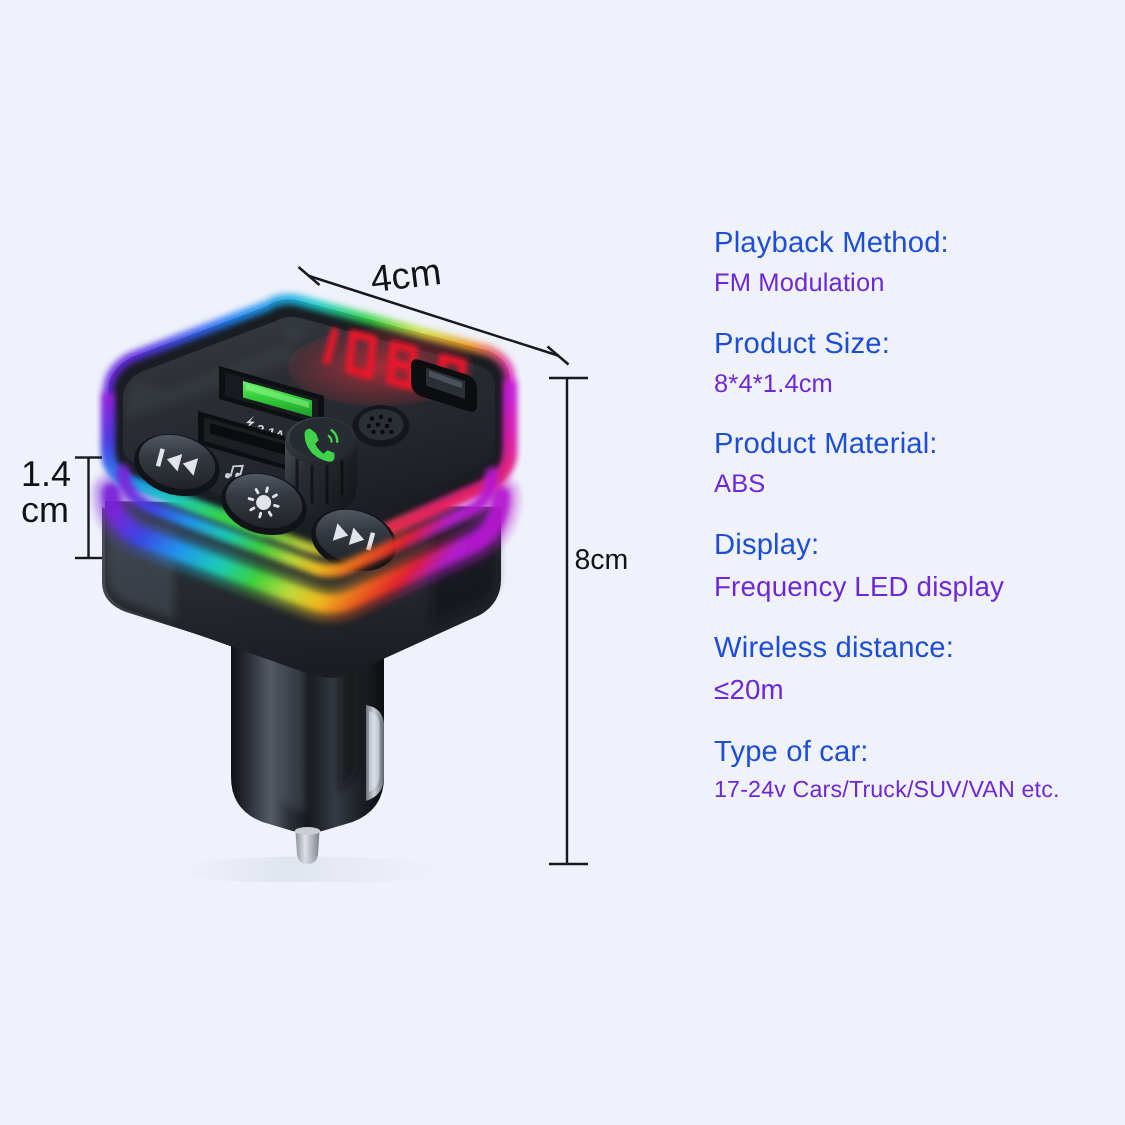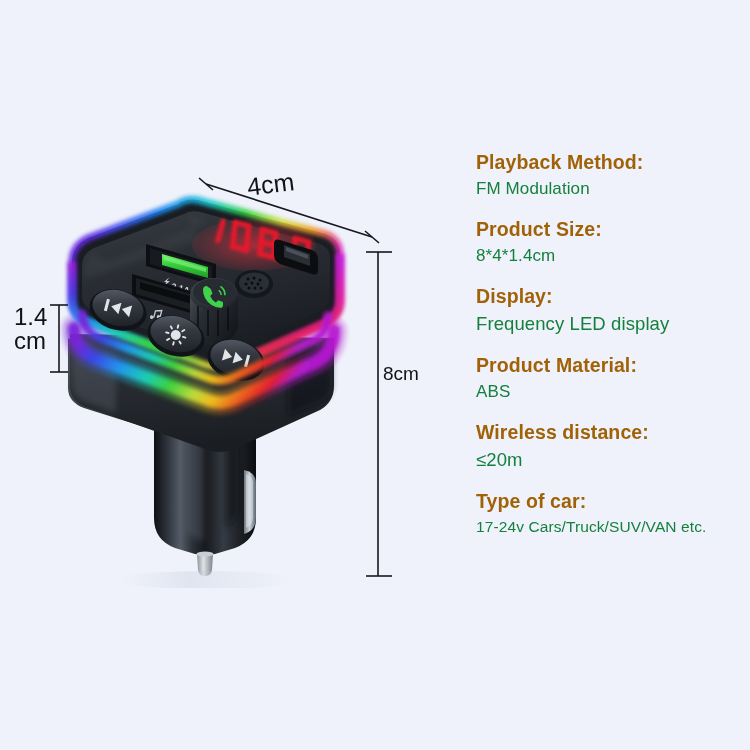--- a/index.html
+++ b/index.html
@@ -12,26 +12,26 @@
   }
   .stage{position:absolute;inset:0;}
 
   
   .specs{
     position:absolute;left:476px;top:150px;width:272px;
     color:#1f2430;
   }
   .spec-block{margin-bottom:17px;}
   .spec-label{
-    font-size:19.5px;font-weight:700;letter-spacing:.1px;
-    line-height:1.28;color:#a16207;white-space:nowrap;
+    font-size:19.5px;font-weight:400;letter-spacing:.1px;
+    line-height:1.28;color:#1d4ed8;white-space:nowrap;
   }
   .spec-value{
     font-size:17px;font-weight:400;letter-spacing:.1px;
-    line-height:1.3;margin-top:3px;color:#15803d;white-space:nowrap;
+    line-height:1.3;margin-top:3px;color:#6d28d9;white-space:nowrap;
   }
   .spec-value.sm{font-size:15.5px;}
   .spec-value.lg{font-size:18.5px;}
 
   
   .dim-text{position:absolute;color:#111318;font-weight:400;}
   #dim-4cm{left:247px;top:170px;font-size:25px;transform:rotate(-7deg);}
   #dim-8cm{left:383px;top:363px;font-size:19px;}
   #dim-14cm{left:14px;top:305px;font-size:24px;line-height:1.02;text-align:left;}
 
@@ -407,30 +407,30 @@
       <div class="spec-label">Playback Method:</div>
       <div class="spec-value">FM Modulation</div>
     </div>
 
     <div class="spec-block">
       <div class="spec-label">Product Size:</div>
       <div class="spec-value">8*4*1.4cm</div>
     </div>
 
     <div class="spec-block">
+      <div class="spec-label">Product Material:</div>
+      <div class="spec-value">ABS</div>
+    </div>
+
+    <div class="spec-block">
       <div class="spec-label">Display:</div>
       <div class="spec-value lg">Frequency LED display</div>
     </div>
 
     <div class="spec-block">
-      <div class="spec-label">Product Material:</div>
-      <div class="spec-value">ABS</div>
-    </div>
-
-    <div class="spec-block">
       <div class="spec-label">Wireless distance:</div>
       <div class="spec-value lg">≤20m</div>
     </div>
 
     <div class="spec-block">
       <div class="spec-label">Type of car:</div>
       <div class="spec-value sm">17-24v Cars/Truck/SUV/VAN etc.</div>
     </div>
 
   </div>

